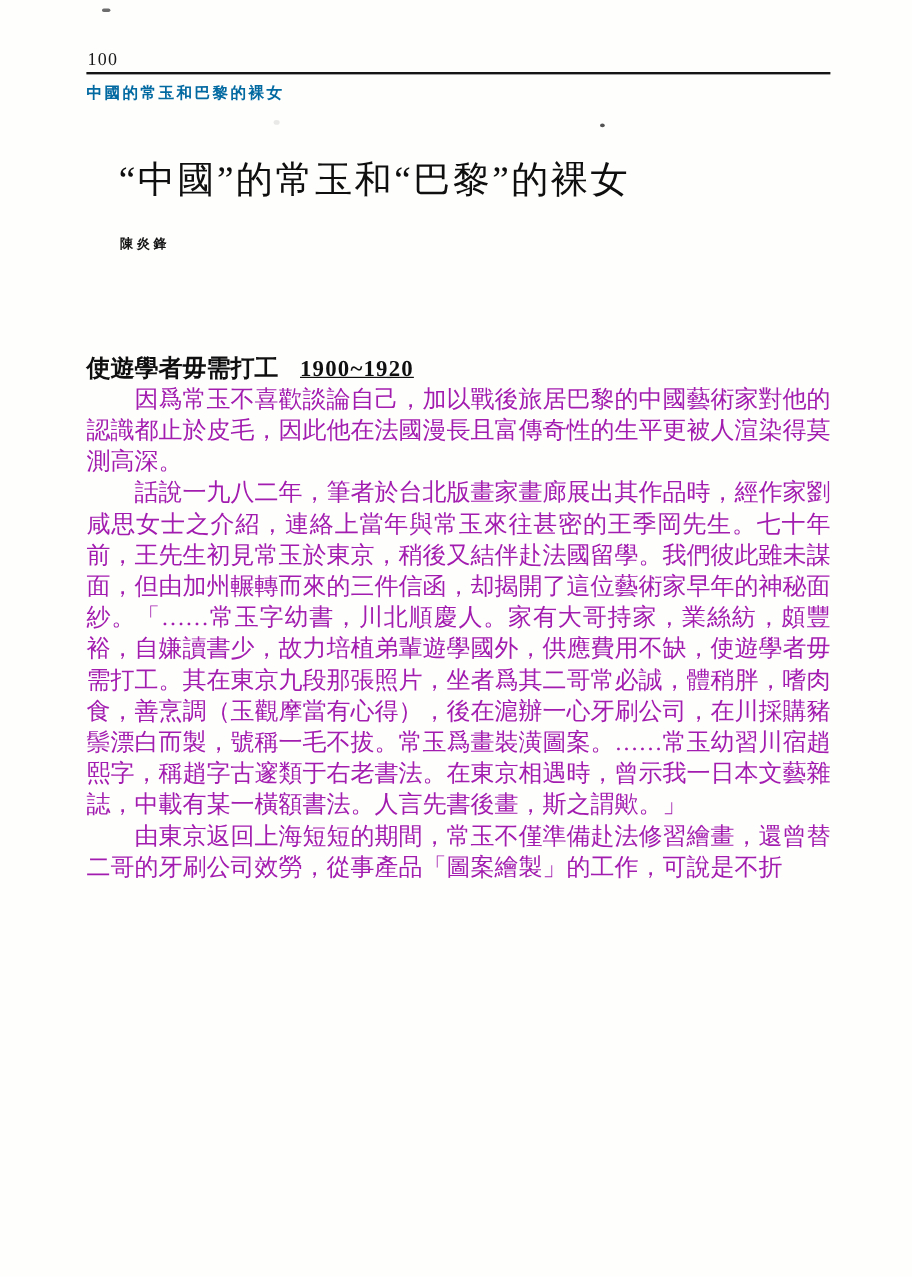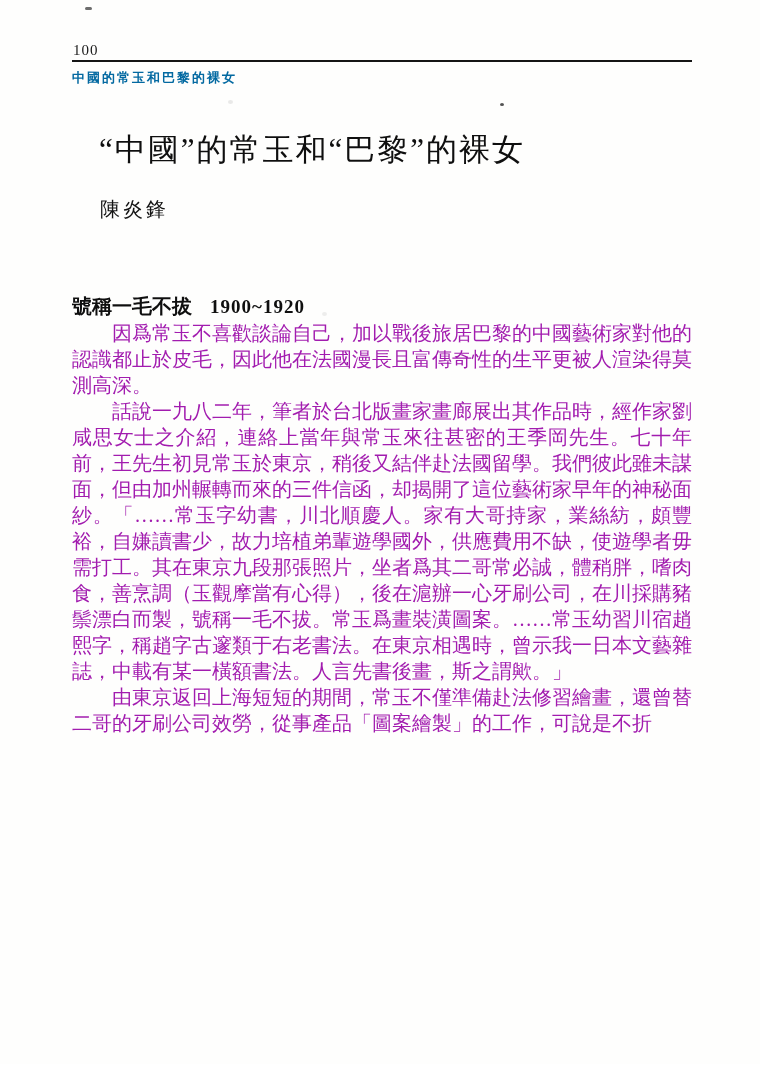--- a/index.html
+++ b/index.html
@@ -60,40 +60,41 @@
     font-size: 31px;
     font-weight: normal;
     letter-spacing: 2px;
     color: #0f0f0f;
     white-space: nowrap;
   }
   .author {
     position: absolute;
     left: 100px;
     top: 196px;
-    font-size: 20px;
-    font-weight: normal;
+    font-size: 11px;
+    font-weight: bold;
     letter-spacing: 3px;
     color: #141414;
   }
   .section-heading {
     position: absolute;
     left: 72px;
     top: 293px;
     margin: 0;
     font-size: 20px;
     font-weight: bold;
     color: #0f0f0f;
     white-space: nowrap;
   }
   .section-heading .years {
     margin-left: 18px;
     font-family: "Liberation Serif", "DejaVu Serif", serif;
     font-size: 19px;
     letter-spacing: 1px;
+    text-decoration: underline;
   }
   .article-body {
     position: absolute;
     left: 72px;
     top: 320px;
     width: 620px;
     font-size: 20px;
     line-height: 26px;
     text-align: justify;
     text-justify: inter-ideograph;
@@ -118,21 +119,21 @@
 
   <div class="header-rule"></div>
 
   <div class="running-header">中國的常玉和巴黎的裸女</div>
 
   <h1 class="title">“中國”的常玉和“巴黎”的裸女</h1>
 
   <div class="author">陳炎鋒</div>
 
   <h2 class="section-heading">
-    <span>號稱一毛不拔</span><span class="years">1900~1920</span>
+    <span>使遊學者毋需打工</span><span class="years">1900~1920</span>
   </h2>
 
   <div class="article-body">
       <p>因爲常玉不喜歡談論自己，加以戰後旅居巴黎的中國藝術家對他的認識都止於皮毛，因此他在法國漫長且富傳奇性的生平更被人渲染得莫測高深。</p>
       <p>話說一九八二年，筆者於台北版畫家畫廊展出其作品時，經作家劉咸思女士之介紹，連絡上當年與常玉來往甚密的王季岡先生。七十年前，王先生初見常玉於東京，稍後又結伴赴法國留學。我們彼此雖未謀面，但由加州輾轉而來的三件信函，却揭開了這位藝術家早年的神秘面紗。「……常玉字幼書，川北順慶人。家有大哥持家，業絲紡，頗豐裕，自嫌讀書少，故力培植弟輩遊學國外，供應費用不缺，使遊學者毋需打工。其在東京九段那張照片，坐者爲其二哥常必誠，體稍胖，嗜肉食，善烹調（玉觀摩當有心得），後在滬辦一心牙刷公司，在川採購豬鬃漂白而製，號稱一毛不拔。常玉爲畫裝潢圖案。……常玉幼習川宿趙熙字，稱趙字古邃類于右老書法。在東京相遇時，曾示我一日本文藝雜誌，中載有某一橫額書法。人言先書後畫，斯之謂歟。」</p>
       <p>由東京返回上海短短的期間，常玉不僅準備赴法修習繪畫，還曾替二哥的牙刷公司效勞，從事產品「圖案繪製」的工作，可說是不折</p>
     </div>
 
 </div>
 

